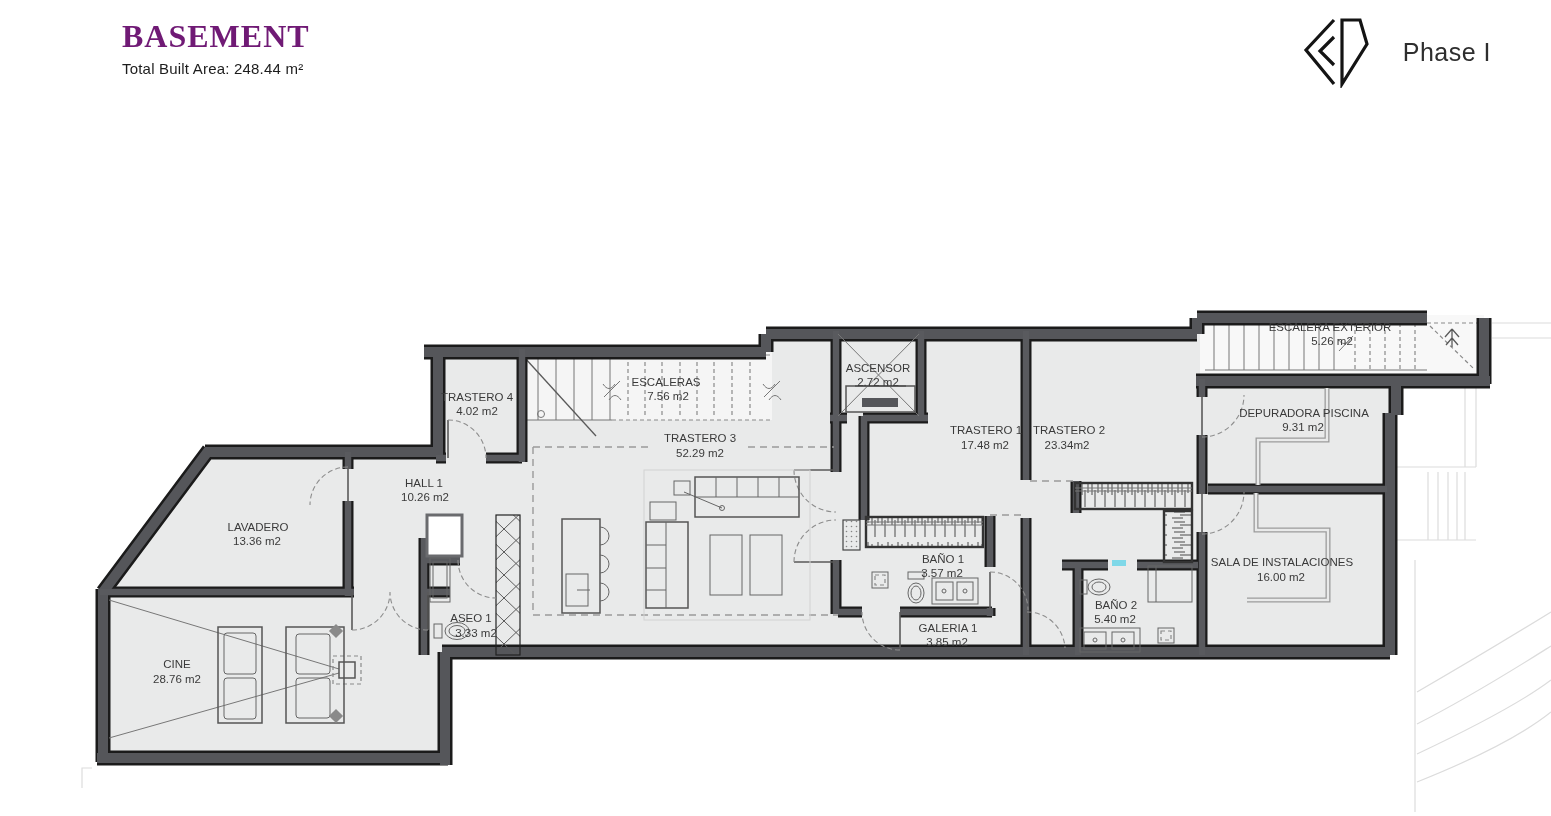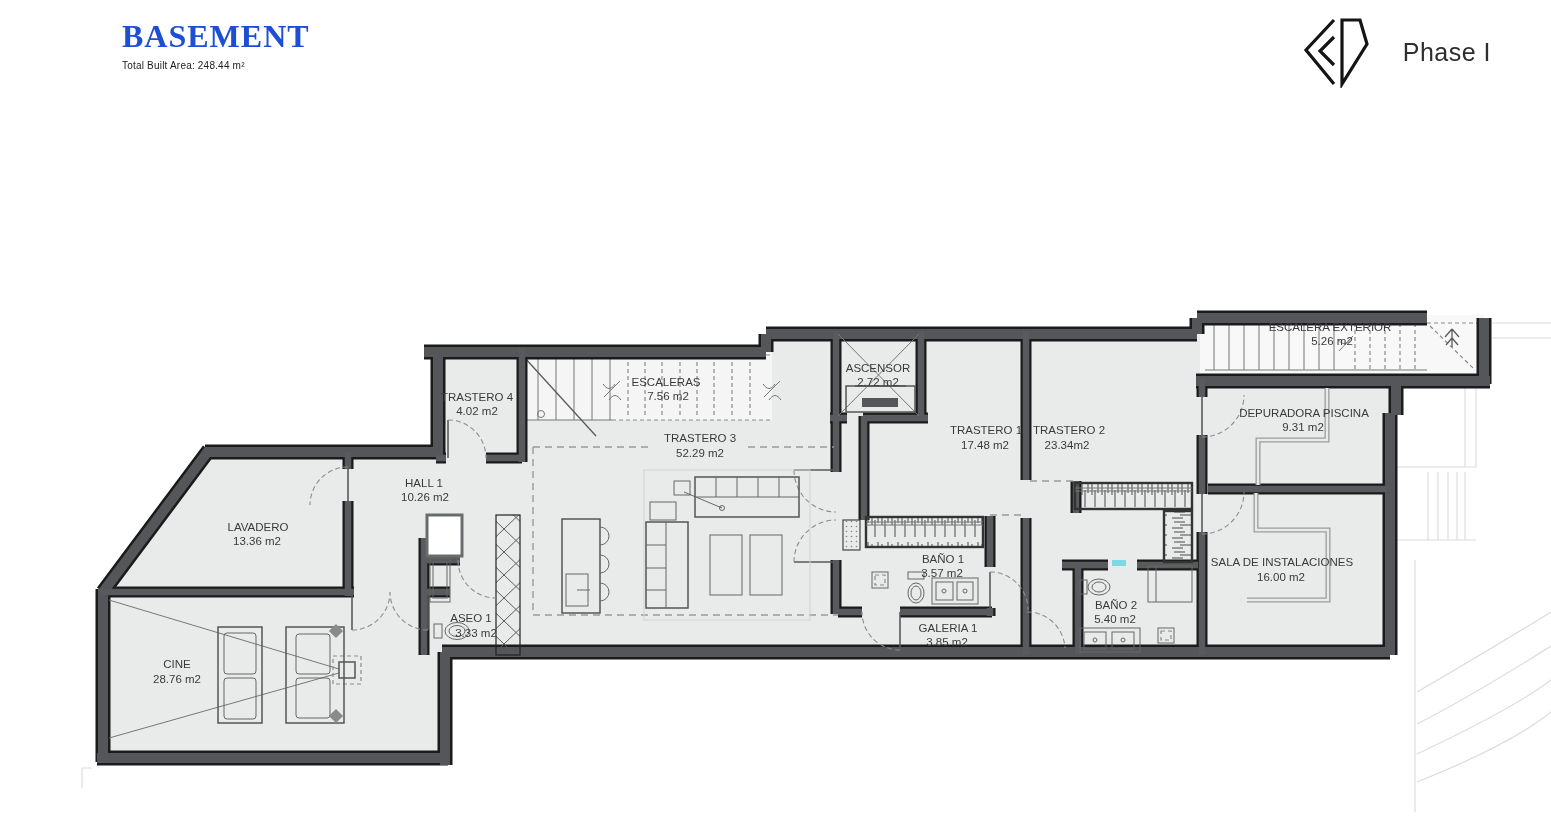--- a/index.html
+++ b/index.html
@@ -1,21 +1,21 @@
 <!DOCTYPE html>
 <html><head>
 <meta charset="utf-8">
 <style>
   html,body{margin:0;padding:0;background:#ffffff;}
   #stage{position:relative;width:1551px;height:816px;background:#fff;overflow:hidden;
          font-family:"Liberation Sans", sans-serif;}
   .hdr{position:absolute;left:122px;top:18px;}
   .hdr h1{margin:0;font-family:"Liberation Serif", serif;font-weight:bold;
-          font-size:32px;letter-spacing:1px;color:#1d4ed8;}
-  .hdr .sub{margin-top:5px;font-size:10px;color:#1c1c1c;letter-spacing:.2px;}
+          font-size:32px;letter-spacing:1px;color:#701a75;}
+  .hdr .sub{margin-top:5px;font-size:15px;color:#1c1c1c;letter-spacing:.2px;}
   .brand{position:absolute;right:60px;top:16px;display:flex;align-items:center;gap:32px;}
   .brand .phase{font-size:25px;color:#2e2e2e;letter-spacing:.5px;font-weight:normal;}
   svg text{font-family:"Liberation Sans", sans-serif;fill:#3a3a3a;}
   .rl{font-size:11.5px;}
   
   .wbO{fill:none;stroke:#1b1b1b;stroke-width:15px;}
   .wgO{fill:none;stroke:#55565a;stroke-width:10px;}
   .wbI{fill:none;stroke:#1b1b1b;stroke-width:11px;}
   .wgI{fill:none;stroke:#595a5e;stroke-width:6.5px;}
   .thin{fill:none;stroke:#5a5a5a;stroke-width:1.3px;}

